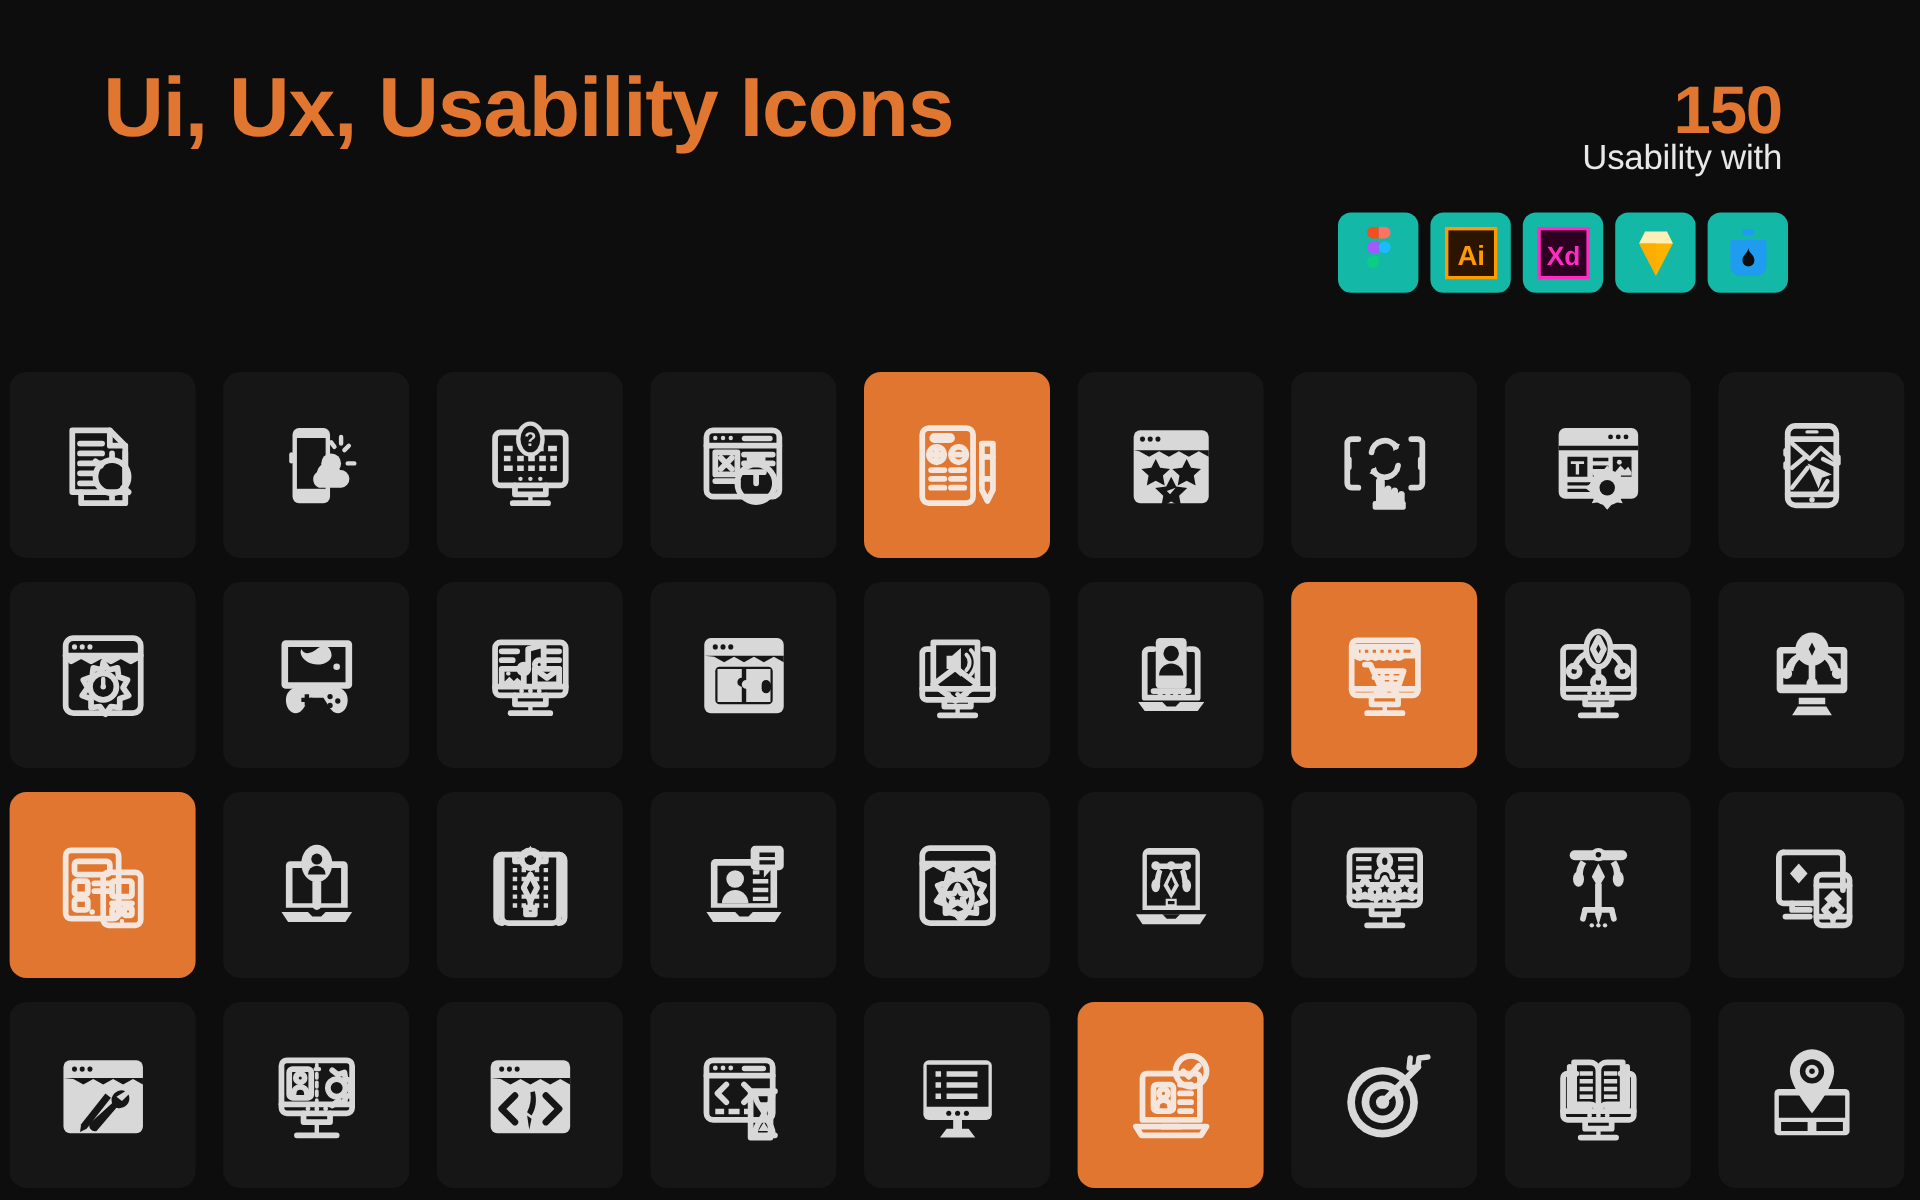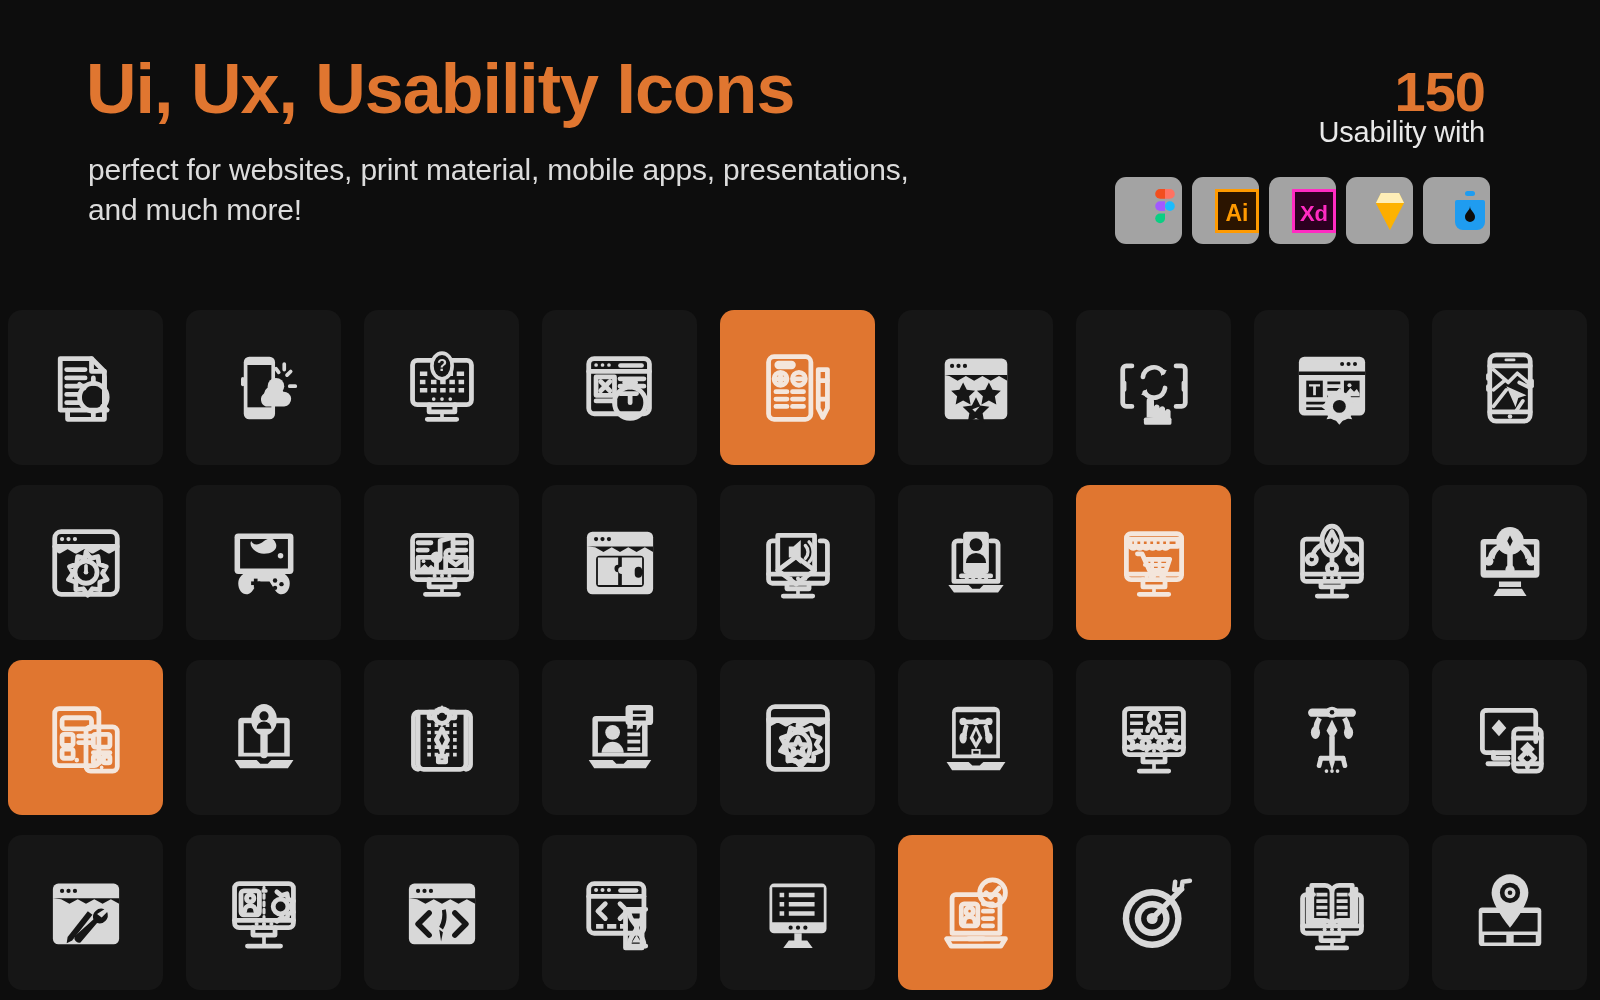--- a/index.html
+++ b/index.html
@@ -35,22 +35,22 @@
     position: absolute; right: 115px; top: 118px;
     font-size: 29px; font-weight: 400; color: #e8e8e8;
     letter-spacing: -0.2px; line-height: 1;
   }
   .badges {
     position: absolute; right: 110px; top: 177px;
     display: flex; gap: 10px;
   }
   .badge {
     width: 67px; height: 67px; border-radius: 11px;
-    background: #a3a3a3;
-    display: flex; align-items: center; justify-content: flex-end;
+    background: #14b8a6;
+    display: flex; align-items: center; justify-content: center;
   }
   .badge svg { display: block; }
 
   
   .grid {
     position: absolute;
     left: 8px; top: 310px;
     width: 1616px;
     display: grid;
     grid-template-columns: repeat(9, 178px);
@@ -71,21 +71,20 @@
   .tile.active .ic { stroke: #f4e6dc; }
   .tile.active .icf { fill: #f4e6dc; }
 </style>
 </head>
 <body>
 
 <div class="page">
 
   <div class="header">
     <div class="title">Ui, Ux, Usability Icons</div>
-    <div class="subtitle">perfect for websites, print material, mobile apps, presentations, and much more!</div>
     <div class="count">150</div>
     <div class="compat-label">Usability with</div>
 
     <div class="badges">
       <div class="badge">
         <span>
           <svg width="34" height="44" viewBox="0 0 24 36">
             <path d="M8 0h4v8H8a4 4 0 0 1 0-8z" fill="#f24e1e"></path>
             <path d="M12 0h4a4 4 0 0 1 0 8h-4z" fill="#ff7262"></path>
             <path d="M8 10h4v8H8a4 4 0 0 1 0-8z" fill="#a259ff"></path>

